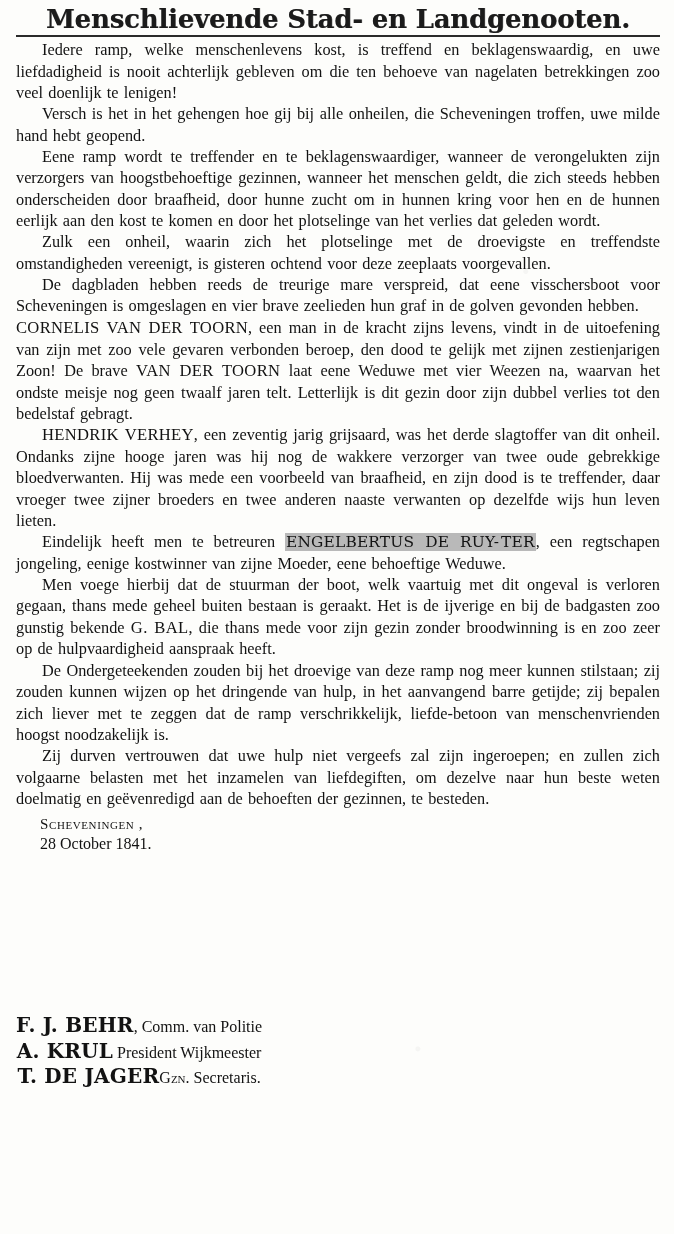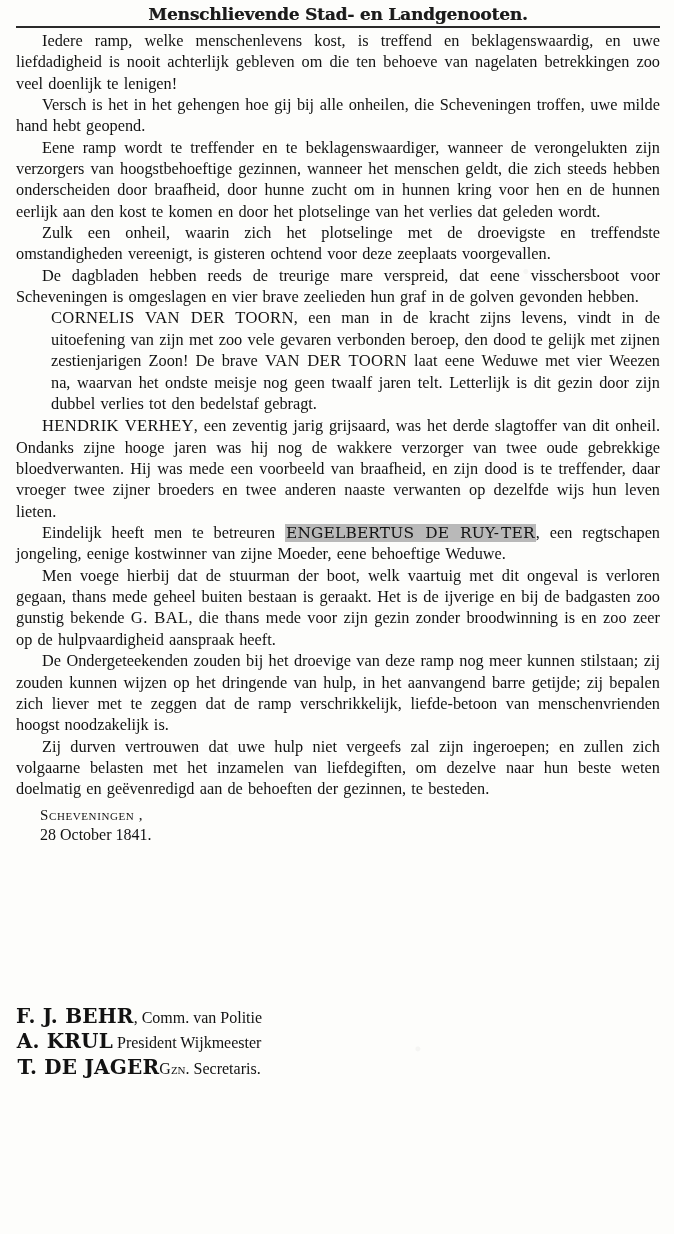--- a/index.html
+++ b/index.html
@@ -22,21 +22,21 @@
     background-image:
       radial-gradient(circle at 12% 8%, rgba(0,0,0,0.035) 0 2px, transparent 3px),
       radial-gradient(circle at 78% 22%, rgba(0,0,0,0.03) 0 2px, transparent 3px),
       radial-gradient(circle at 34% 61%, rgba(0,0,0,0.03) 0 2px, transparent 3px),
       radial-gradient(circle at 62% 85%, rgba(0,0,0,0.03) 0 2px, transparent 3px),
       radial-gradient(circle at 90% 54%, rgba(0,0,0,0.025) 0 2px, transparent 3px);
   }
   .headline {
     font-family: "DejaVu Serif", serif;
     font-weight: bold;
-    font-size: 17px;
+    font-size: 26px;
     letter-spacing: -0.2px;
     text-align: center;
     color: #1b1b1b;
     margin: 0 0 2px 0;
     padding-bottom: 2px;
     line-height: 1.05;
     text-shadow: 0.4px 0 0 rgba(0,0,0,0.55);
     border-bottom: 2px solid #2a2a2a;
   }
   .body-text {
@@ -46,21 +46,20 @@
     text-align: justify;
     text-justify: inter-word;
     word-spacing: 1.1px;
   }
   .body-text p {
     margin: 0;
     text-indent: 26px;
   }
   .body-text p.noindent {
     text-indent: 0;
-    margin-left: 35px;
   }
   .hl {
     background: #b9b9b9;
     font-family: "DejaVu Serif", serif;
     font-weight: normal;
     font-size: 15.4px;
     padding: 0 1px;
     letter-spacing: 0.2px;
   }
   .sig-block {

